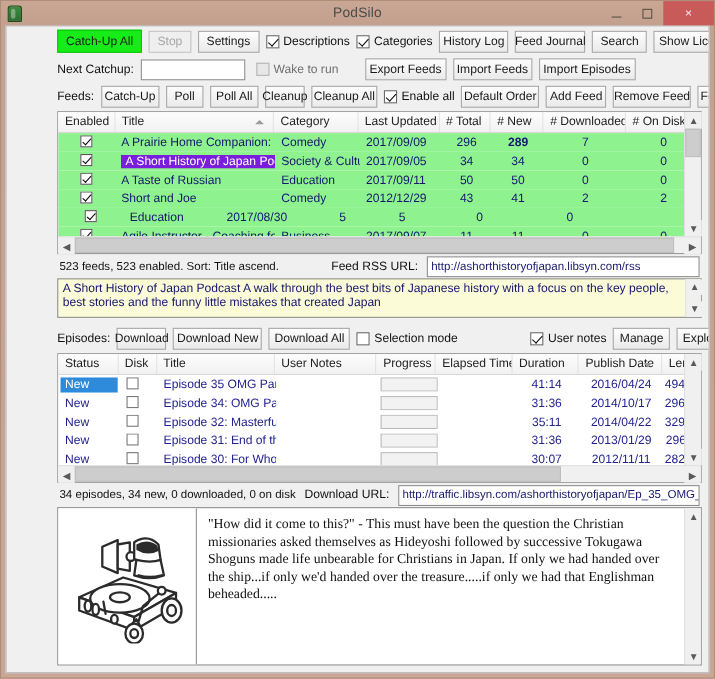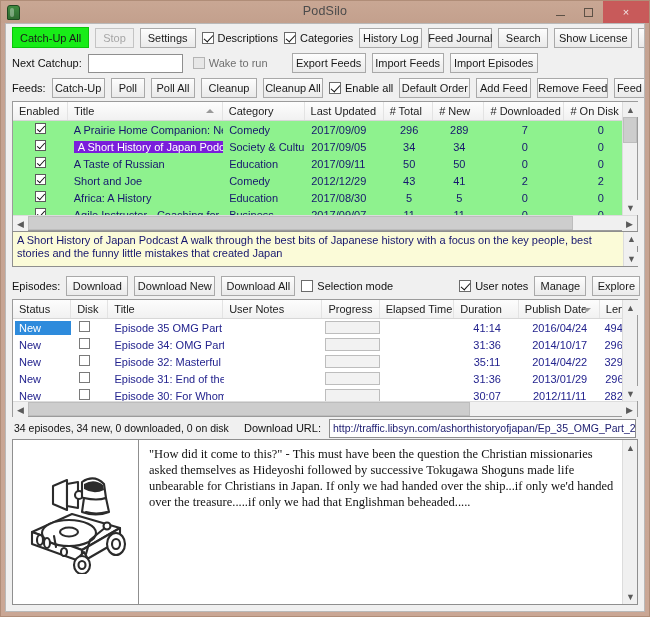--- a/index.html
+++ b/index.html
@@ -51,20 +51,21 @@
   #btn-min span { display:block; width:9px; height:1px; background:#5d5146; margin-top:6px;}
   #btn-max span { display:block; width:9px; height:9px; border:1px solid #5d5146;}
 
   
   #client {
     flex: 1 1 auto; margin: 0 4px 4px 4px;
     background: #f0f0f0;
     border: 1px solid #b9b9b9;
     display: flex; flex-direction: column;
     overflow: hidden;
+    padding-left: 40px;
   }
 
   
   .btn {
     height: 20px; padding: 0 7px;
     background: linear-gradient(to bottom,#fdfdfd,#eaeaea);
     border: 1px solid #a9a9a9;
     font-size: 11px; color: #1a1a1a;
     display: inline-flex; align-items: center; justify-content: center;
     white-space: nowrap; cursor: default;
@@ -245,21 +246,21 @@
       <div class="btn" style="width:74px;margin-left:18px">Export Feeds</div>
       <div class="btn" style="width:72px">Import Feeds</div>
       <div class="btn" style="width:88px">Import Episodes</div>
     </div>
 
     <div class="toolrow" id="tb-feeds">
       <span class="lbl">Feeds:</span>
       <div class="btn" style="width:53px">Catch-Up</div>
       <div class="btn" style="width:37px">Poll</div>
       <div class="btn" style="width:44px">Poll All</div>
-      <div class="btn" style="width:56px">Cleanup</div>
+      <div class="btn" style="width:36px">Cleanup</div>
       <div class="btn" style="width:60px">Cleanup All</div>
       <label class="chk">
         <span class="box checked"></span>
         <span class="lbl">Enable all</span>
       </label>
       <div class="btn" style="width:71px">Default Order</div>
       <div class="btn" style="width:55px">Add Feed</div>
       <div class="btn" style="width:71px">Remove Feed</div>
       <div class="btn" style="width:73px">Feed Settings</div>
 
@@ -276,21 +277,21 @@
         <div class="hc" style="width:86px"># Downloaded</div>
         <div class="hc" style="width:78px"># On Disk</div>
       </div>
       <div class="lv-body" id="feeds-body">
           <div class="row feedrow">
             <div class="cell c" style="width: 59px;"><span class="rowbox checked"></span></div>
             <div class="cell" style="width: 167px;">A Prairie Home Companion: News from...</div>
             <div class="cell" style="width: 88px;">Comedy</div>
             <div class="cell" style="width: 85px;">2017/09/09</div>
             <div class="cell c" style="width: 53px;">296</div>
-            <div class="cell c" style="width: 55px;">289</div>
+            <div class="cell c" style="width: 55px; font-weight: bold;">289</div>
             <div class="cell c" style="width: 86px;">7</div>
             <div class="cell c" style="width: 78px;">0</div>
           </div>
           <div class="row feedrow">
             <div class="cell c" style="width: 59px;"><span class="rowbox checked"></span></div>
             <div class="cell" style="width: 167px;"><span class="sel-title">A Short History of Japan Podcast</span></div>
             <div class="cell" style="width: 88px;">Society &amp; Culture</div>
             <div class="cell" style="width: 85px;">2017/09/05</div>
             <div class="cell c" style="width: 53px;">34</div>
             <div class="cell c" style="width: 55px;">34</div>
@@ -312,21 +313,20 @@
             <div class="cell" style="width: 167px;">Short and Joe</div>
             <div class="cell" style="width: 88px;">Comedy</div>
             <div class="cell" style="width: 85px;">2012/12/29</div>
             <div class="cell c" style="width: 53px;">43</div>
             <div class="cell c" style="width: 55px;">41</div>
             <div class="cell c" style="width: 86px;">2</div>
             <div class="cell c" style="width: 78px;">2</div>
           </div>
           <div class="row feedrow">
             <div class="cell c" style="width: 59px;"><span class="rowbox checked"></span></div>
-            <div class="cell" style="width: 167px;">Africa: A History</div>
             <div class="cell" style="width: 88px;">Education</div>
             <div class="cell" style="width: 85px;">2017/08/30</div>
             <div class="cell c" style="width: 53px;">5</div>
             <div class="cell c" style="width: 55px;">5</div>
             <div class="cell c" style="width: 86px;">0</div>
             <div class="cell c" style="width: 78px;">0</div>
           </div>
           <div class="row feedrow">
             <div class="cell c" style="width: 59px;"><span class="rowbox checked"></span></div>
             <div class="cell" style="width: 167px;">Agile Instructor - Coaching for Agile Me...</div>
@@ -345,33 +345,38 @@
         <div class="sb-arrow">▼</div>
       </div>
       <div class="hsb">
         <div class="sb-arrow">◀</div>
         <div class="hthumb" style="flex:0 0 545px"></div>
         <div class="sb-track"></div>
         <div class="sb-arrow">▶</div>
       </div>
     </div>
 
+    <div class="statusrow">
+      <span class="lbl" style="font-size:10.5px">523 feeds, 523 enabled.  Sort: Title ascend.</span>
+      <span class="lbl" style="margin-left:auto">Feed RSS URL:</span>
+      <div class="txtin" style="width:248px">http://ashorthistoryofjapan.libsyn.com/rss</div>
+    </div>
 
     <div class="yellowbox" style="height:36px">
       <span>A Short History of Japan Podcast  A walk through the best bits of Japanese history with a focus on the key people, best stories and the funny little mistakes that created Japan</span>
       <div class="vsb" style="width:14px">
         <div class="sb-arrow" style="height:14px;flex:0 0 14px">▲</div>
         <div class="sb-track"></div>
         <div class="sb-arrow" style="height:14px;flex:0 0 14px">▼</div>
       </div>
     </div>
 
     <div class="toolrow" id="tb-eps" style="margin-top:6px">
       <span class="lbl">Episodes:</span>
-      <div class="btn" style="width:62px">Download</div>
+      <div class="btn" style="width:45px">Download</div>
       <div class="btn" style="width:81px">Download New</div>
       <div class="btn" style="width:74px">Download All</div>
       <label class="chk">
         <span class="box"></span>
         <span class="lbl">Selection mode</span>
       </label>
       <label class="chk" style="margin-left:60px">
         <span class="box checked"></span>
         <span class="lbl">User notes</span>
       </label>

